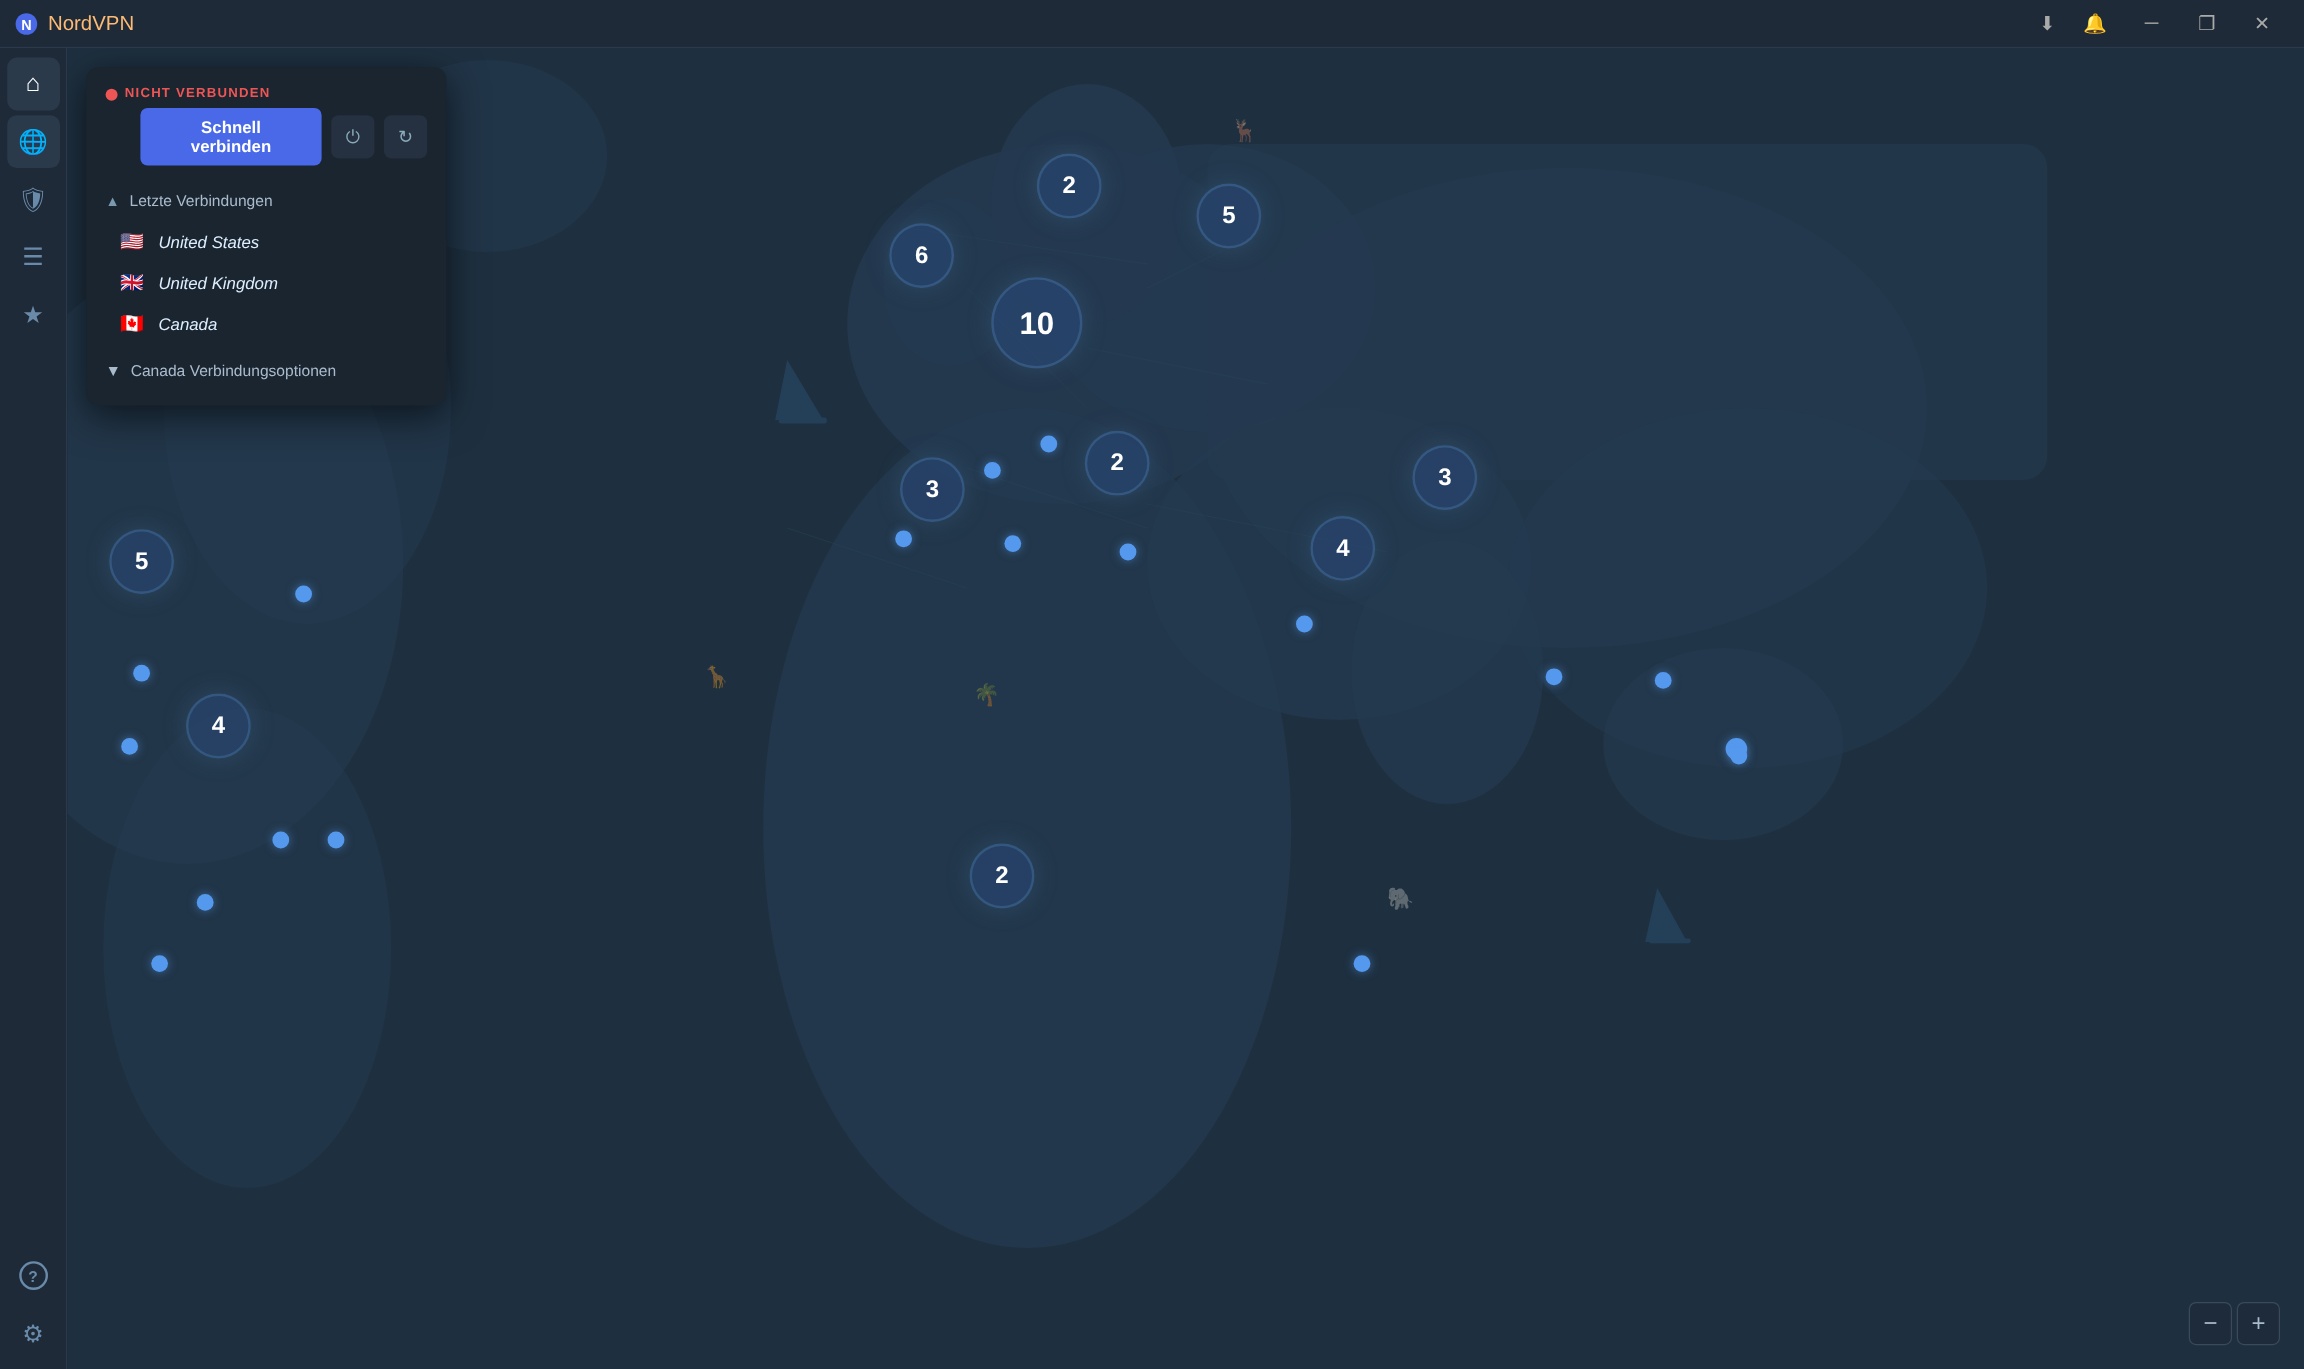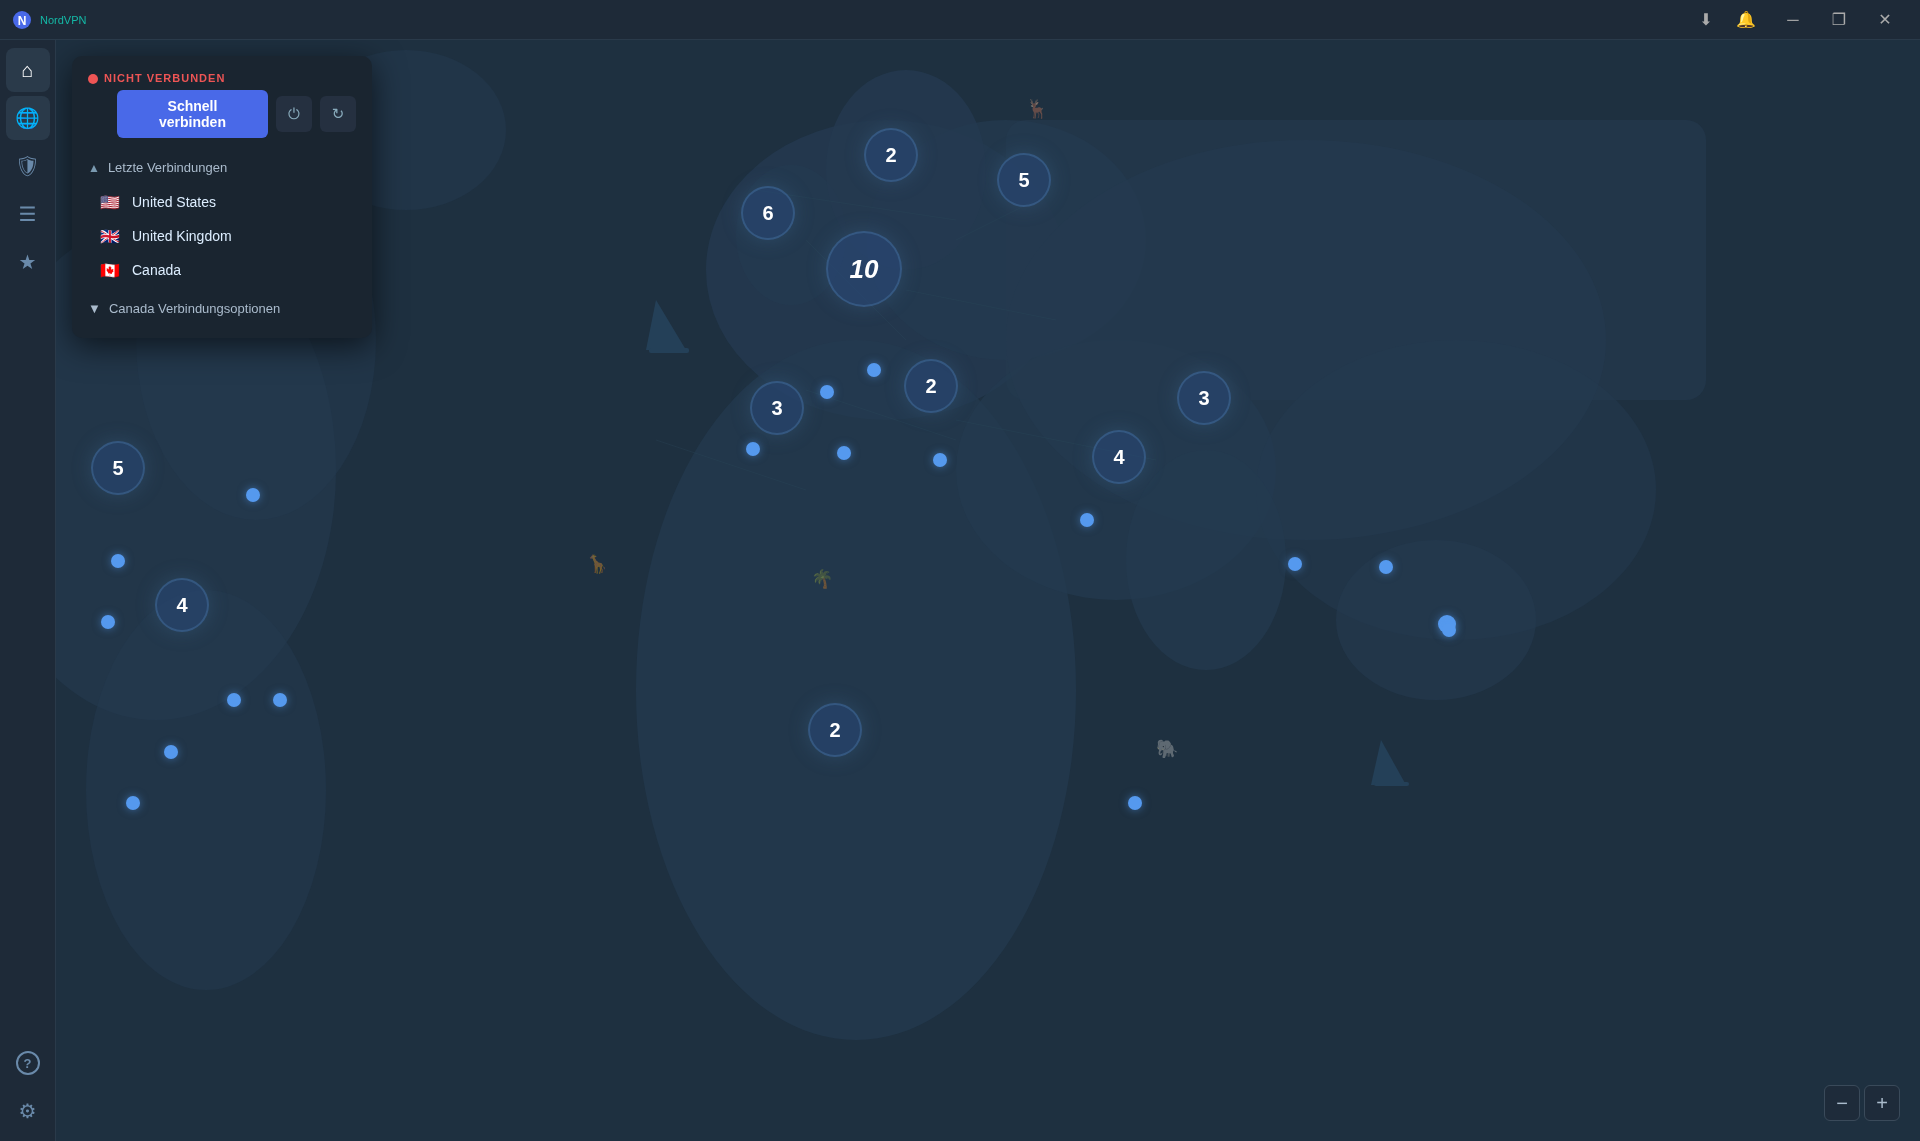--- a/index.html
+++ b/index.html
@@ -27,22 +27,22 @@
     .titlebar-left {
       display: flex;
       align-items: center;
       gap: 8px;
     }
     .titlebar-logo {
       width: 20px;
       height: 20px;
     }
     .titlebar-title {
-      font-size: 11px;
-      color: #14b8a6;
+      font-size: 17px;
+      color: #fdba74;
     }
     .titlebar-btn {
       width: 46px;
       height: 32px;
       background: transparent;
       border: none;
       color: #aaa;
       font-size: 16px;
       cursor: pointer;
       display: flex;
@@ -226,20 +226,21 @@
       height: 18px;
       border-radius: 2px;
       display: flex;
       align-items: center;
       justify-content: center;
       font-size: 16px;
     }
     .country-name {
       font-size: 14px;
       color: #ddeeff;
+      font-style: italic;
     }
 
     .more-options {
       display: flex;
       align-items: center;
       gap: 8px;
       padding: 6px 0;
       cursor: pointer;
       color: #aabbcc;
       font-size: 13px;
@@ -439,21 +440,21 @@
       </div>
 
       <div class="node" style="top:140px;left:968px;">
         <div class="node-circle">5</div>
       </div>
 
       <div class="node" style="top:173px;left:712px;">
         <div class="node-circle">6</div>
       </div>
 
-      <div class="node" style="top:229px;left:808px;font-style:italic;">
+      <div class="node" style="top:229px;left:808px;">
         <div class="node-circle large">10</div>
       </div>
 
 
       <div class="node" style="top:368px;left:721px;">
         <div class="node-circle">3</div>
       </div>
 
       <div class="node" style="top:346px;left:875px;">
         <div class="node-circle">2</div>

